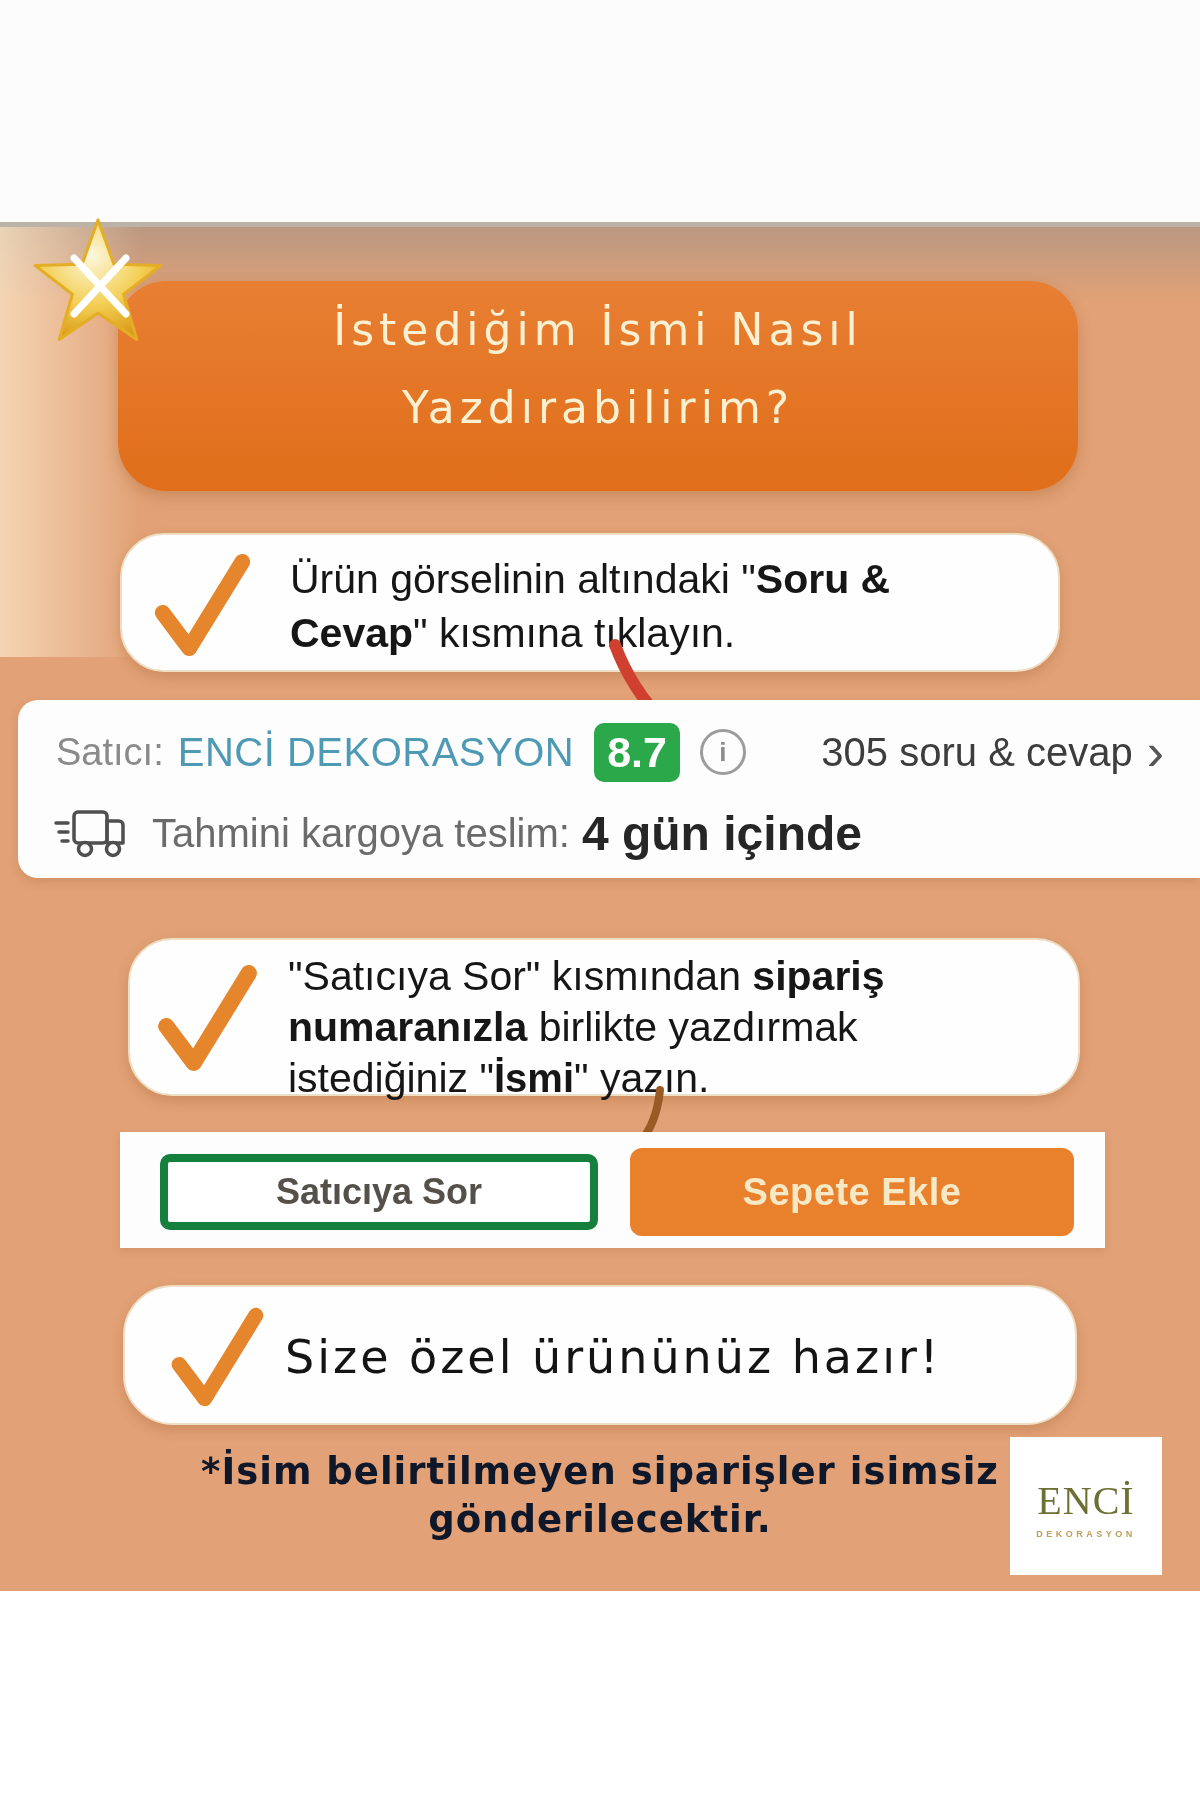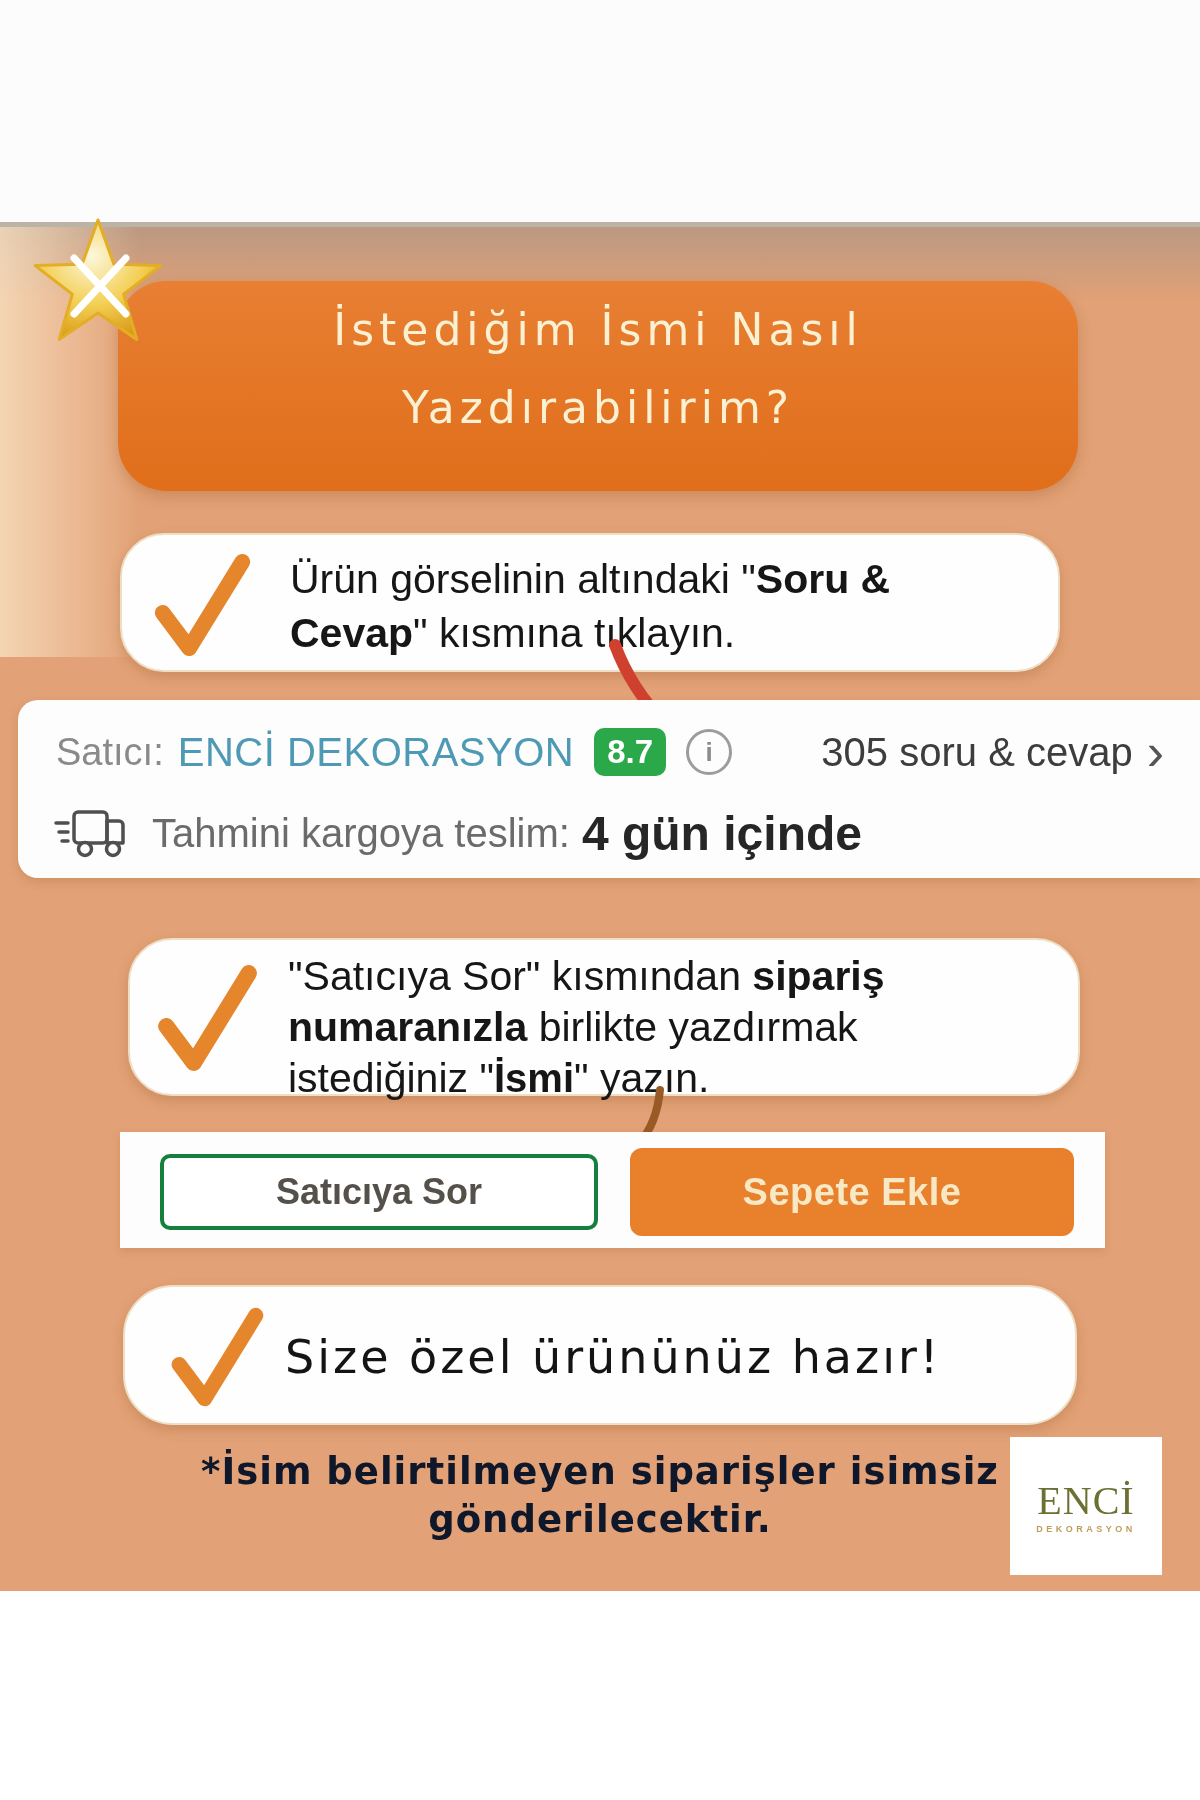--- a/index.html
+++ b/index.html
@@ -39,58 +39,58 @@
   .step3 .txt{position:absolute;left:160px;top:0;height:140px;display:flex;align-items:center;
               font-family:"DejaVu Sans",sans-serif;font-size:46px;letter-spacing:3px;color:#141414;}
   .b{font-weight:700;}
 
   
   .seller-strip{position:absolute;left:18px;top:700px;width:1182px;height:178px;background:#fdfdfd;
                 border-radius:20px 0 0 20px;box-shadow:0 4px 10px rgba(150,90,40,.22);}
   .srow1{position:absolute;left:38px;top:24px;right:36px;height:56px;display:flex;align-items:center;}
   .seller-label{font-size:38px;color:#8a8a8a;}
   .seller-name{font-size:40px;color:#4e9ab5;margin-left:14px;letter-spacing:.5px;cursor:pointer;}
-  .rating-badge{margin-left:20px;background:#2ba94a;color:#fff;font-weight:700;font-size:33px;
+  .rating-badge{margin-left:20px;background:#2ba94a;color:#fff;font-weight:700;font-size:43px;
                 padding:5px 13px;border-radius:10px;}
   .info-circle{margin-left:20px;width:40px;height:40px;border:3px solid #9c9c9c;border-radius:50%;
                display:flex;align-items:center;justify-content:center;font-size:26px;color:#8c8c8c;
                font-weight:700;cursor:pointer;}
   .qa-link{position:absolute;right:0;top:0;height:56px;display:flex;align-items:center;
            font-size:40px;color:#3d3d3d;cursor:pointer;}
   .qa-chevron{font-size:52px;color:#555;margin-left:14px;line-height:40px;}
   .srow2{position:absolute;left:36px;top:102px;height:62px;display:flex;align-items:center;}
   .cargo-label{font-size:40px;color:#6b6b6b;margin-left:22px;}
   .cargo-value{font-size:48px;color:#262626;font-weight:700;margin-left:12px;}
 
   
   .buttons-strip{position:absolute;left:120px;top:1132px;width:985px;height:116px;background:#fdfdfd;
                  box-shadow:0 3px 8px rgba(150,90,40,.2);}
   .btn-ask{position:absolute;left:40px;top:22px;width:438px;height:76px;background:#fff;
-           border:4px solid #15803d;border-radius:10px;display:flex;align-items:center;
+           border:8px solid #15803d;border-radius:10px;display:flex;align-items:center;
            justify-content:center;font-size:36px;font-weight:700;color:#55504a;cursor:pointer;
            box-sizing:border-box;}
   .btn-cart{position:absolute;left:510px;top:16px;width:444px;height:88px;background:#e8802c;
             border-radius:12px;display:flex;align-items:center;justify-content:center;
             font-size:38px;font-weight:700;color:#f8e9c6;letter-spacing:.5px;cursor:pointer;}
 
   
   .arrow-red{position:absolute;left:555px;top:612px;width:260px;height:200px;}
   .arrow-brown{position:absolute;left:518px;top:1082px;width:190px;height:120px;}
 
   
   .footer-note{position:absolute;left:150px;top:1448px;width:900px;text-align:center;
                font-family:"DejaVu Sans",sans-serif;font-weight:700;font-size:37px;
                line-height:48px;color:#0f172a;letter-spacing:1px;}
 
   
   .logo-box{position:absolute;left:1010px;top:1437px;width:152px;height:138px;background:#fff;
             text-align:center;box-sizing:border-box;}
   .logo-name{margin-top:40px;font-family:"Liberation Serif",serif;font-size:40px;color:#6c7032;
              letter-spacing:1px;}
-  .logo-sub{font-size:9px;letter-spacing:3.5px;color:#bc9e58;font-weight:700;}
+  .logo-sub{margin-top:5px;font-size:9px;letter-spacing:3.5px;color:#bc9e58;font-weight:700;}
 </style>
 </head>
 <body>
 
 <div class="canvas">
 
   <div class="top-white"></div>
   <div class="peach"></div>
   <div class="shade-top"></div>
   <div class="glow-left"></div>

